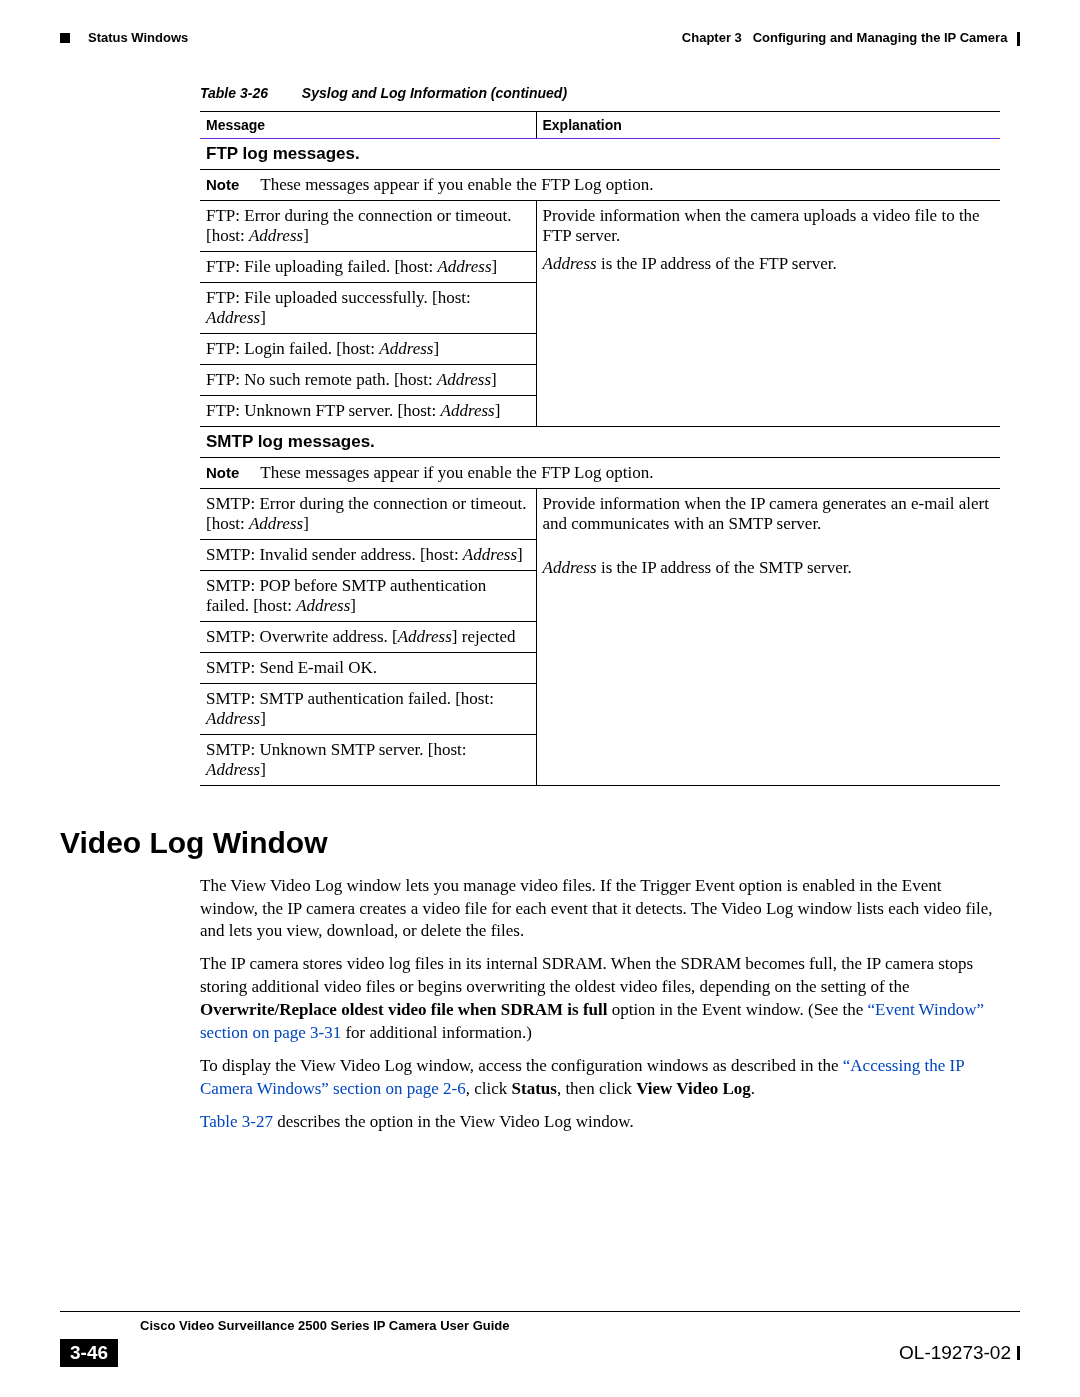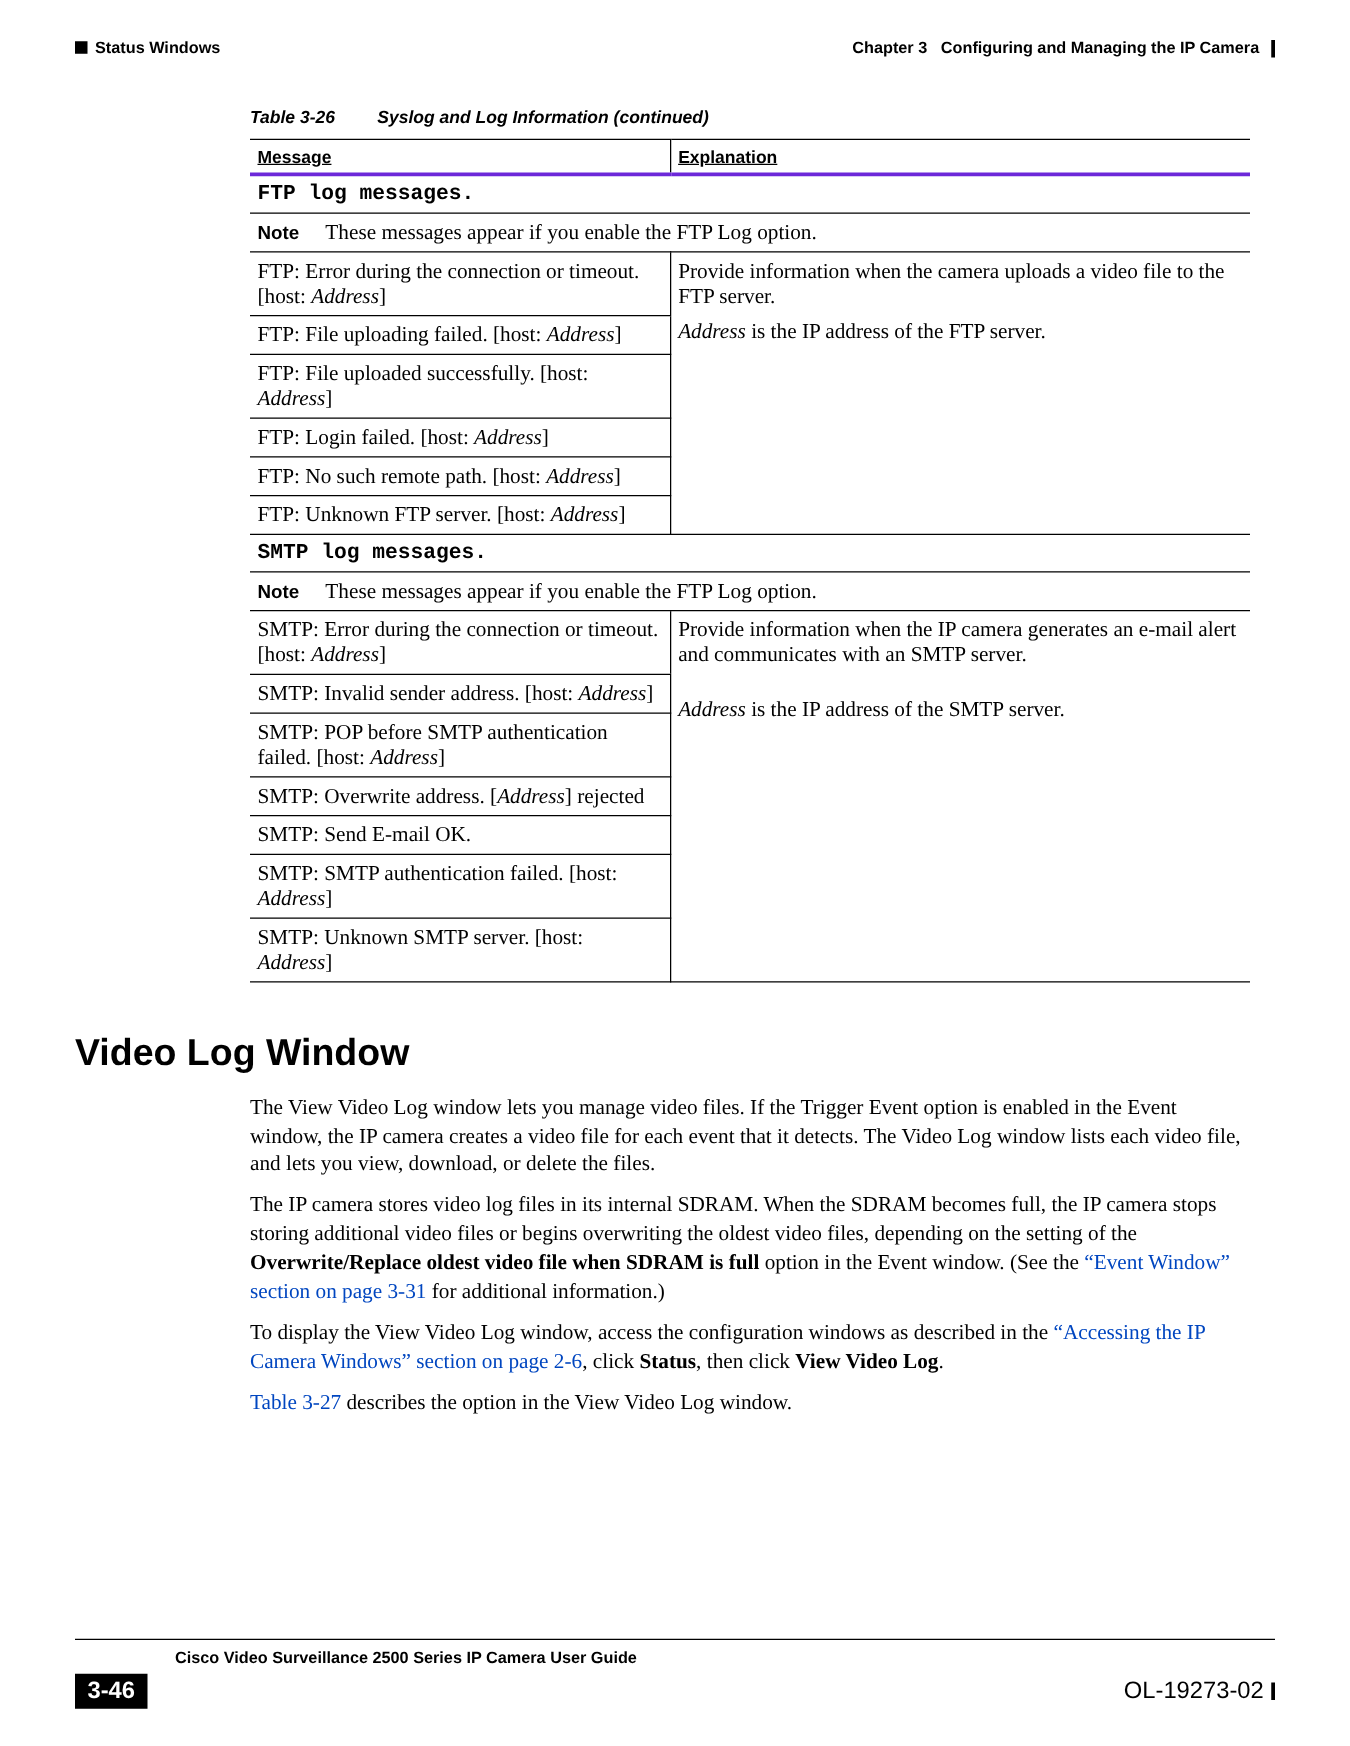--- a/index.html
+++ b/index.html
@@ -16,21 +16,21 @@
     .header {
       display: flex;
       justify-content: space-between;
       align-items: flex-start;
       font-family: Arial, Helvetica, sans-serif;
       font-size: 13px;
       font-weight: bold;
       margin-bottom: 30px;
     }
     .header-right { text-align: right; }
-    .header-left { display: flex; align-items: center; gap: 6px; }
+    .header-left { display: flex; align-items: center; gap: 18px; }
     .sq { display: inline-block; width: 10px; height: 10px; background: #000; }
     .bar-right { display:inline-block; width:3px; height:14px; background:#000; margin-left:6px; vertical-align: middle;}
     .chapter-line { margin-bottom: 9px; }
     .content-indent { margin-left: 140px; margin-right: 20px; }
     .table-caption {
       font-family: Arial, Helvetica, sans-serif;
       font-size: 14px;
       font-weight: bold;
       font-style: italic;
       margin-bottom: 10px;
@@ -40,32 +40,31 @@
       border-collapse: collapse;
       width: 100%;
       font-size: 17px;
     }
     table.logtable th {
       font-family: Arial, Helvetica, sans-serif;
       font-size: 14px;
       font-weight: bold;
       text-align: left;
       border-top: 1px solid #000;
-      border-bottom: 3px solid #6d28d9;
+      border-bottom: 1px solid #6d28d9;
       padding: 5px 6px;
-      text-decoration: underline;
     }
     table.logtable td {
       border-bottom: 1px solid #000;
       padding: 5px 6px;
       vertical-align: top;
     }
     table.logtable th + th, table.logtable td + td { border-left: 1px solid #000; }
     .section-row td {
-      font-family: Liberation Mono, monospace;
+      font-family: Liberation Sans, sans-serif;
       font-weight: bold;
     }
     .note-label {
       font-family: Arial, Helvetica, sans-serif;
       font-weight: bold;
       font-size: 15px;
     }
     .ital { font-style: italic; }
     .section-heading {
       font-family: Arial, Helvetica, sans-serif;

